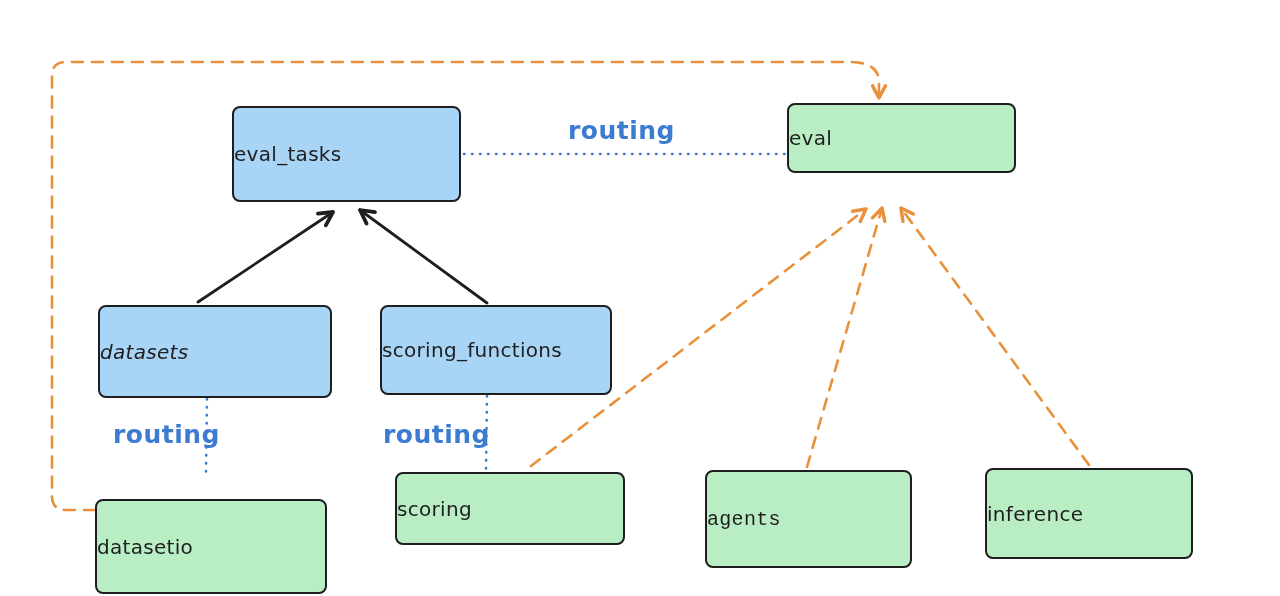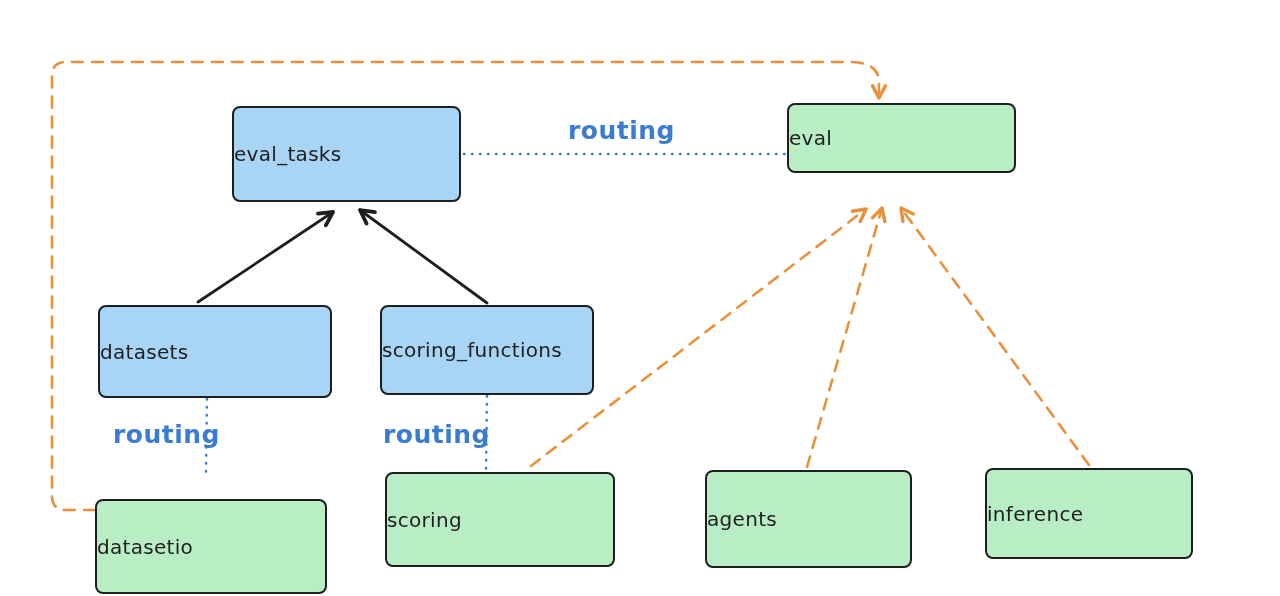--- a/index.html
+++ b/index.html
@@ -67,37 +67,37 @@
   </svg>
 
   <div class="node blue" style="left:232px;top:106px;width:229px;height:96px;">
     <span>eval_tasks</span>
   </div>
 
   <div class="node green" style="left:787px;top:103px;width:229px;height:70px;">
     <span>eval</span>
   </div>
 
-  <div class="node blue" style="left:98px;top:305px;width:234px;height:93px;">
+  <div class="node blue" style="left:98px;top:305px;width:234px;height:93px;font-style:italic;">
     <span>datasets</span>
   </div>
 
-  <div class="node blue" style="left:380px;top:305px;width:214px;height:90px;">
+  <div class="node blue" style="left:380px;top:305px;width:232px;height:90px;">
     <span>scoring_functions</span>
   </div>
 
   <div class="node green" style="left:95px;top:475px;width:232px;height:95px;margin-top:24px;">
     <span>datasetio</span>
   </div>
 
-  <div class="node green" style="left:385px;top:472px;width:230px;height:95px;">
+  <div class="node green" style="left:395px;top:472px;width:230px;height:73px;">
     <span>scoring</span>
   </div>
 
-  <div class="node green" style="left:705px;top:470px;width:207px;height:98px;">
+  <div class="node green" style="left:705px;top:470px;width:207px;height:98px;font-family:Liberation Mono, monospace;">
     <span>agents</span>
   </div>
 
   <div class="node green" style="left:985px;top:468px;width:208px;height:91px;">
     <span>inference</span>
   </div>
 
   <div class="edge-label" style="left:568px;top:116px;width:100px;">routing</div>
 
   <div class="edge-label" style="left:113px;top:420px;width:84px;">routing</div>

